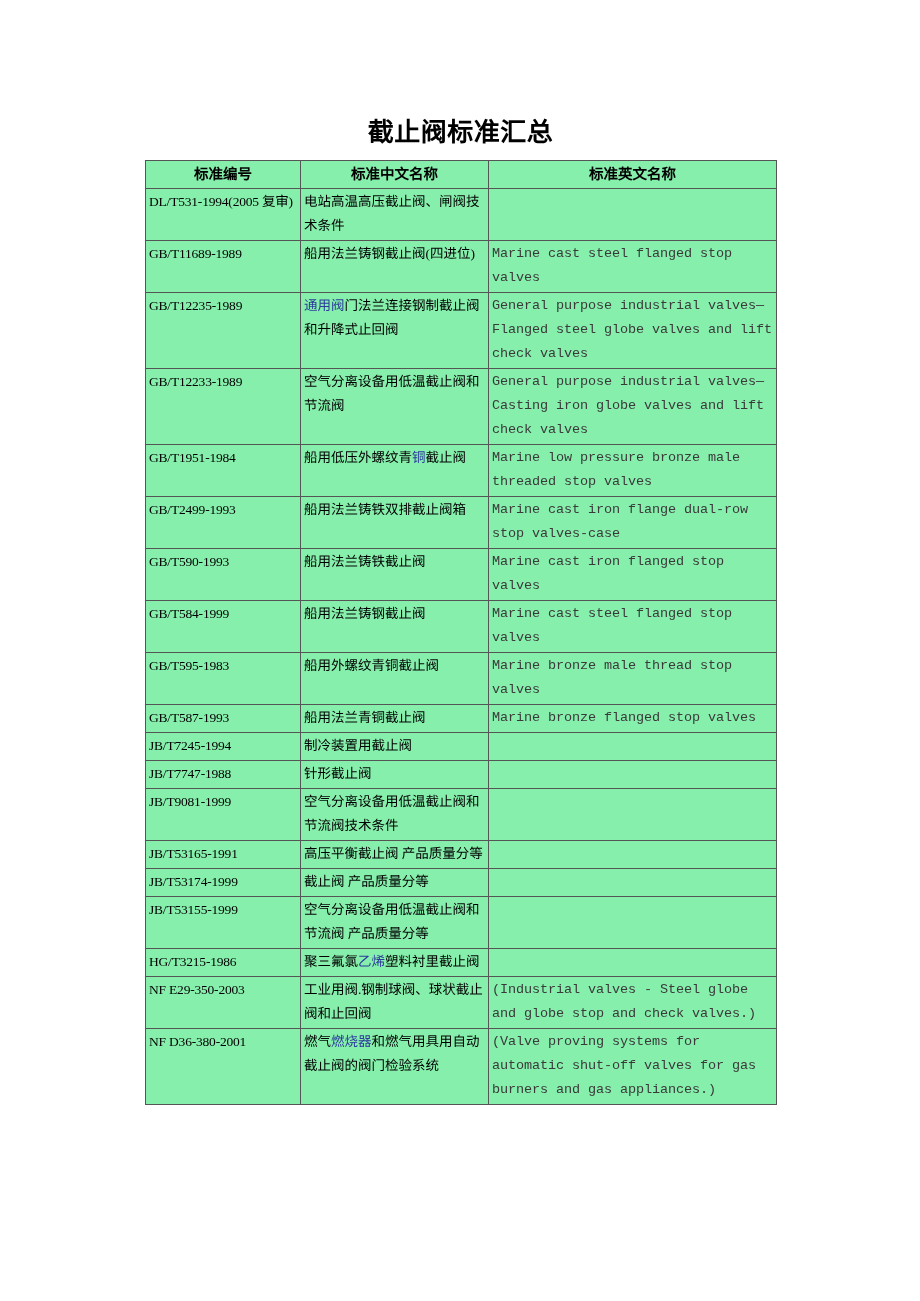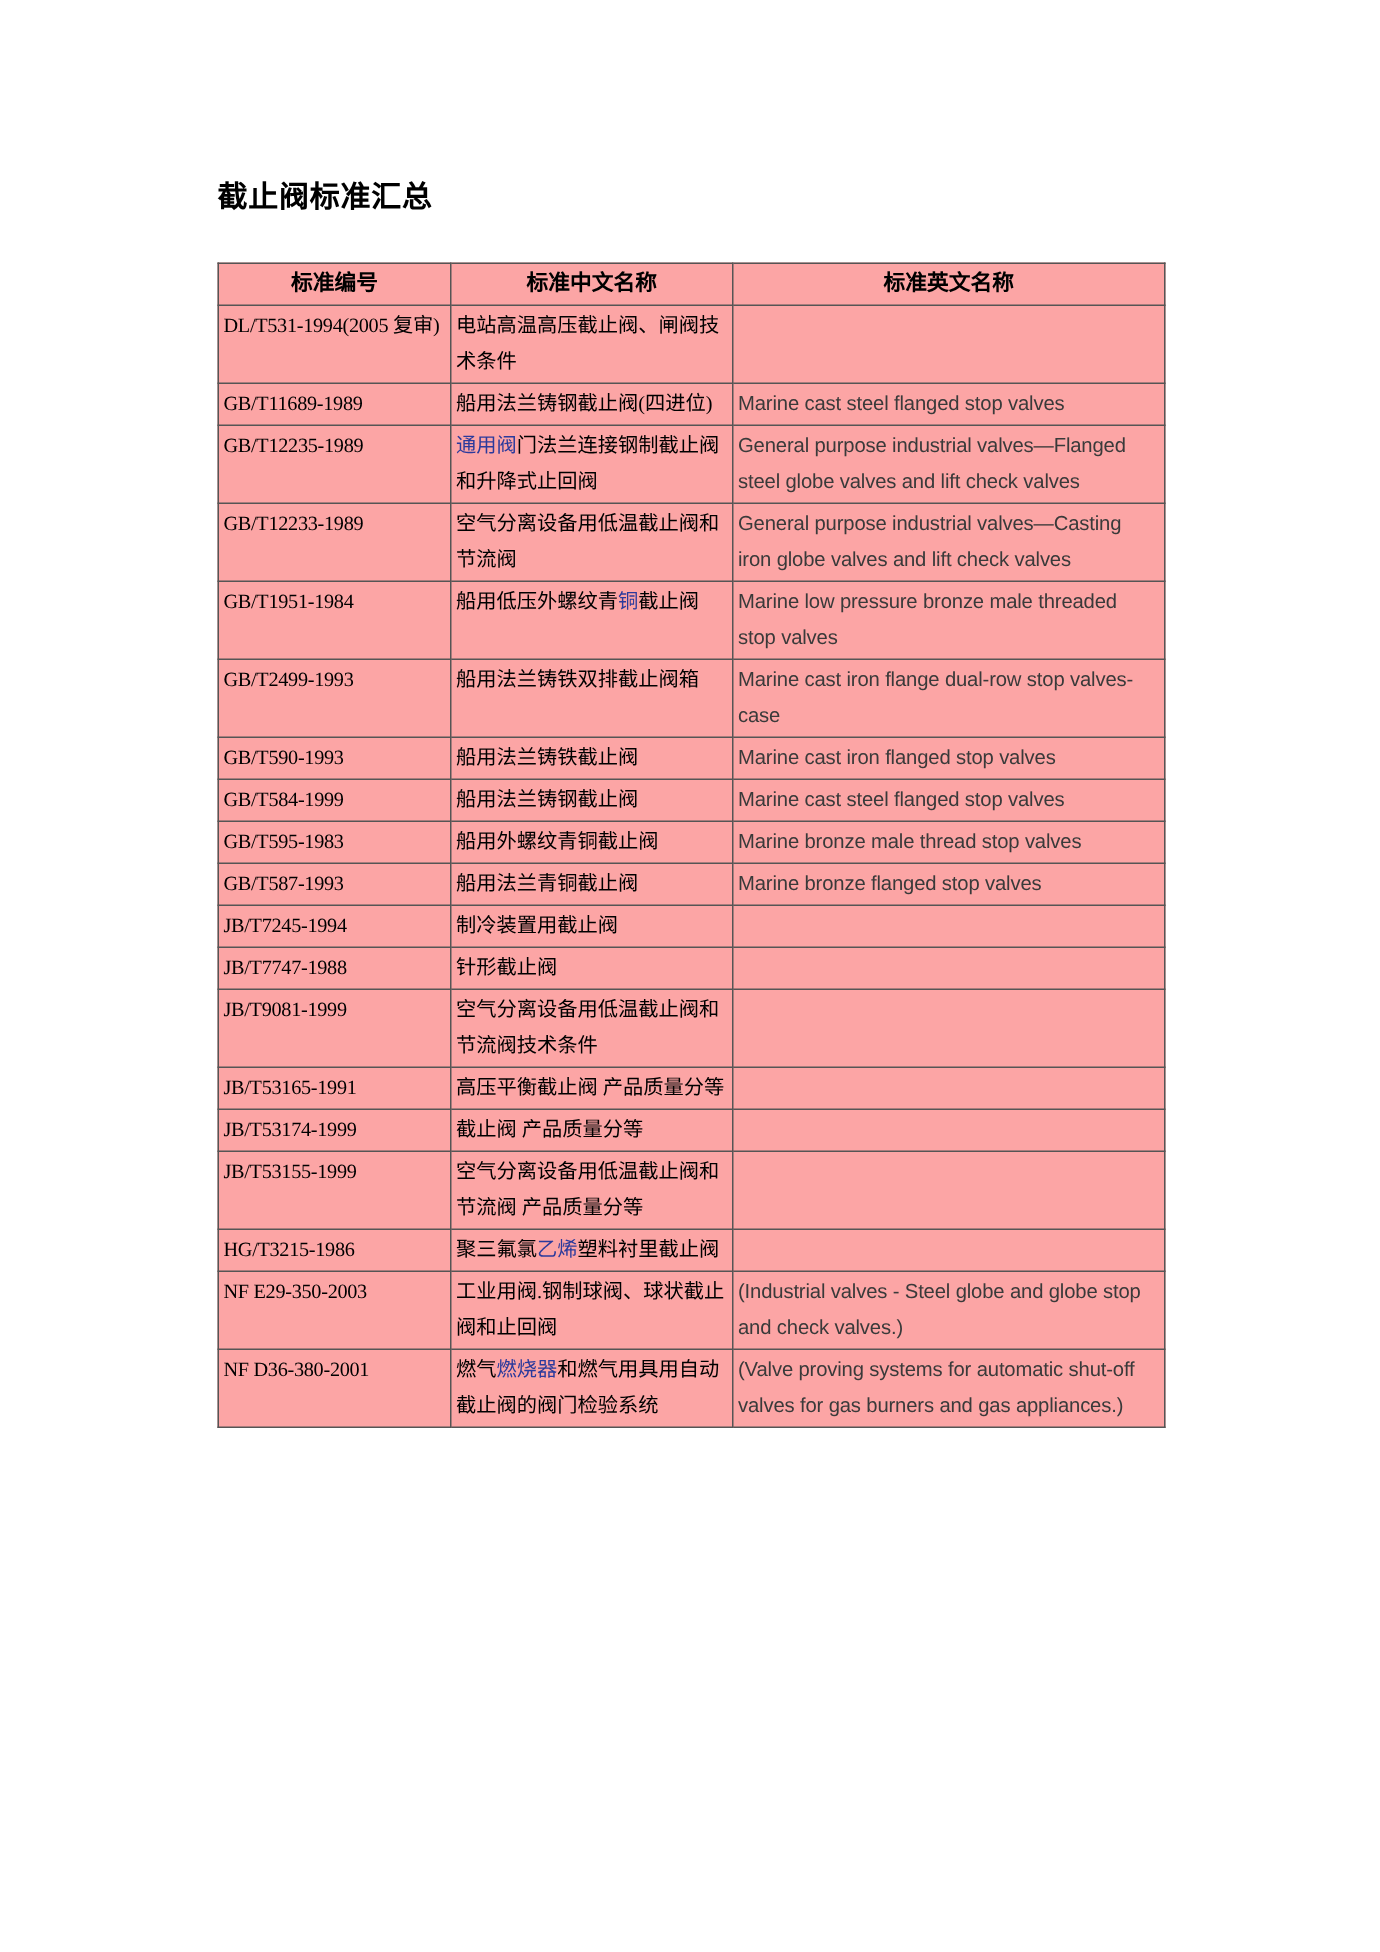--- a/index.html
+++ b/index.html
@@ -21,35 +21,35 @@
     left: 0;
     top: 0;
     width: 920px;
     height: 1301px;
   }
   .doc-title {
     position: absolute;
     left: 145px;
     top: 118px;
     width: 631px;
-    text-align: left;
-    font-size: 20px;
+    text-align: center;
+    font-size: 26px;
     line-height: 28px;
     font-weight: bold;
     font-family: Liberation Sans, sans-serif;
     letter-spacing: 0.5px;
   }
   table.std-table {
     position: absolute;
     left: 145px;
-    top: 175px;
+    top: 160px;
     width: 631px;
     border-collapse: collapse;
     table-layout: fixed;
-    background: #fca5a5;
+    background: #86efac;
   }
   table.std-table td,
   table.std-table th {
     border: 1px solid #555555;
     vertical-align: top;
     padding: 1px 3px 2px 3px;
     font-size: 13.5px;
     line-height: 24px;
     word-wrap: break-word;
     overflow-wrap: break-word;
@@ -70,21 +70,21 @@
   td.code-cell {
     font-family: "Liberation Serif", "DejaVu Serif", serif;
     font-size: 13.5px;
     letter-spacing: -0.2px;
   }
   td.cn-cell {
     font-family: "Liberation Serif", "DejaVu Serif", serif;
     font-size: 14px;
   }
   td.en-cell {
-    font-family: Liberation Sans, sans-serif;
+    font-family: Liberation Mono, monospace;
     font-size: 12.2px;
     line-height: 24px;
     letter-spacing: -0.1px;
     color: #3a3a3a;
   }
   .lnk {
     color: #2b3a9c;
   }
   .spacer-cell {
     line-height: 24px;

